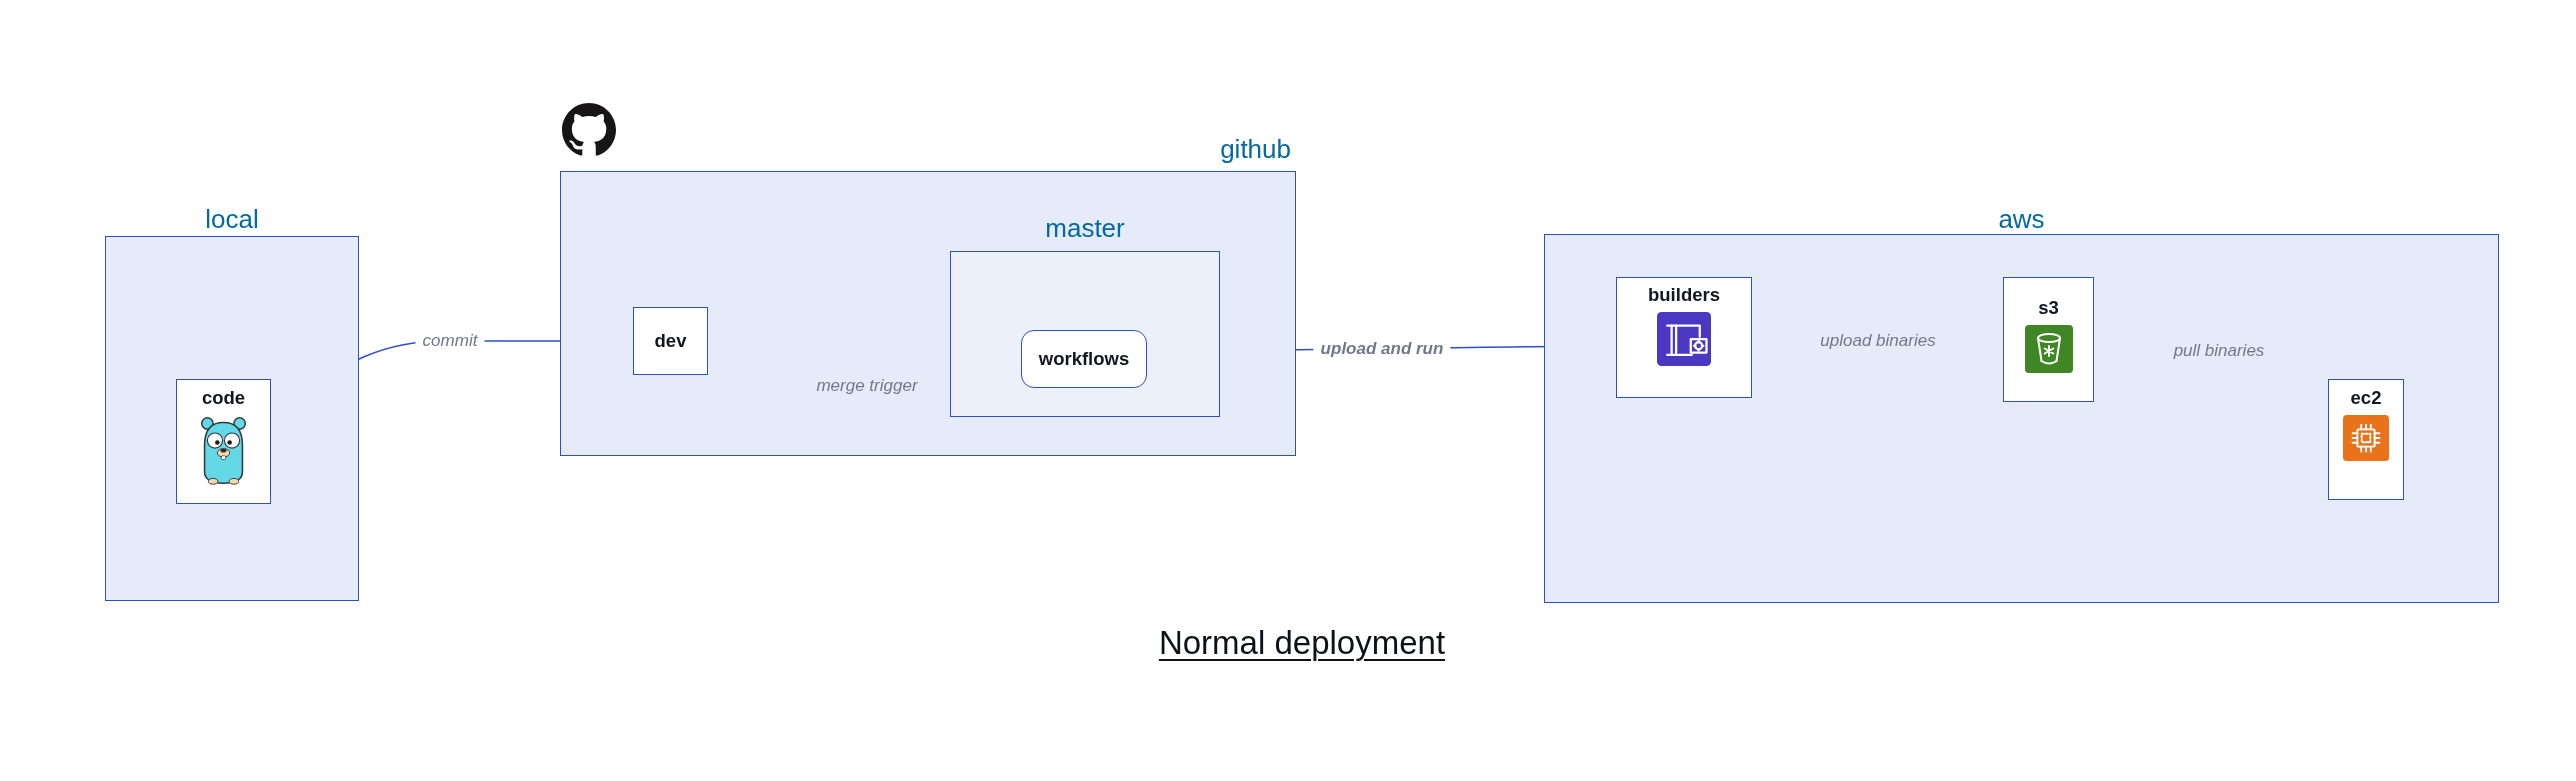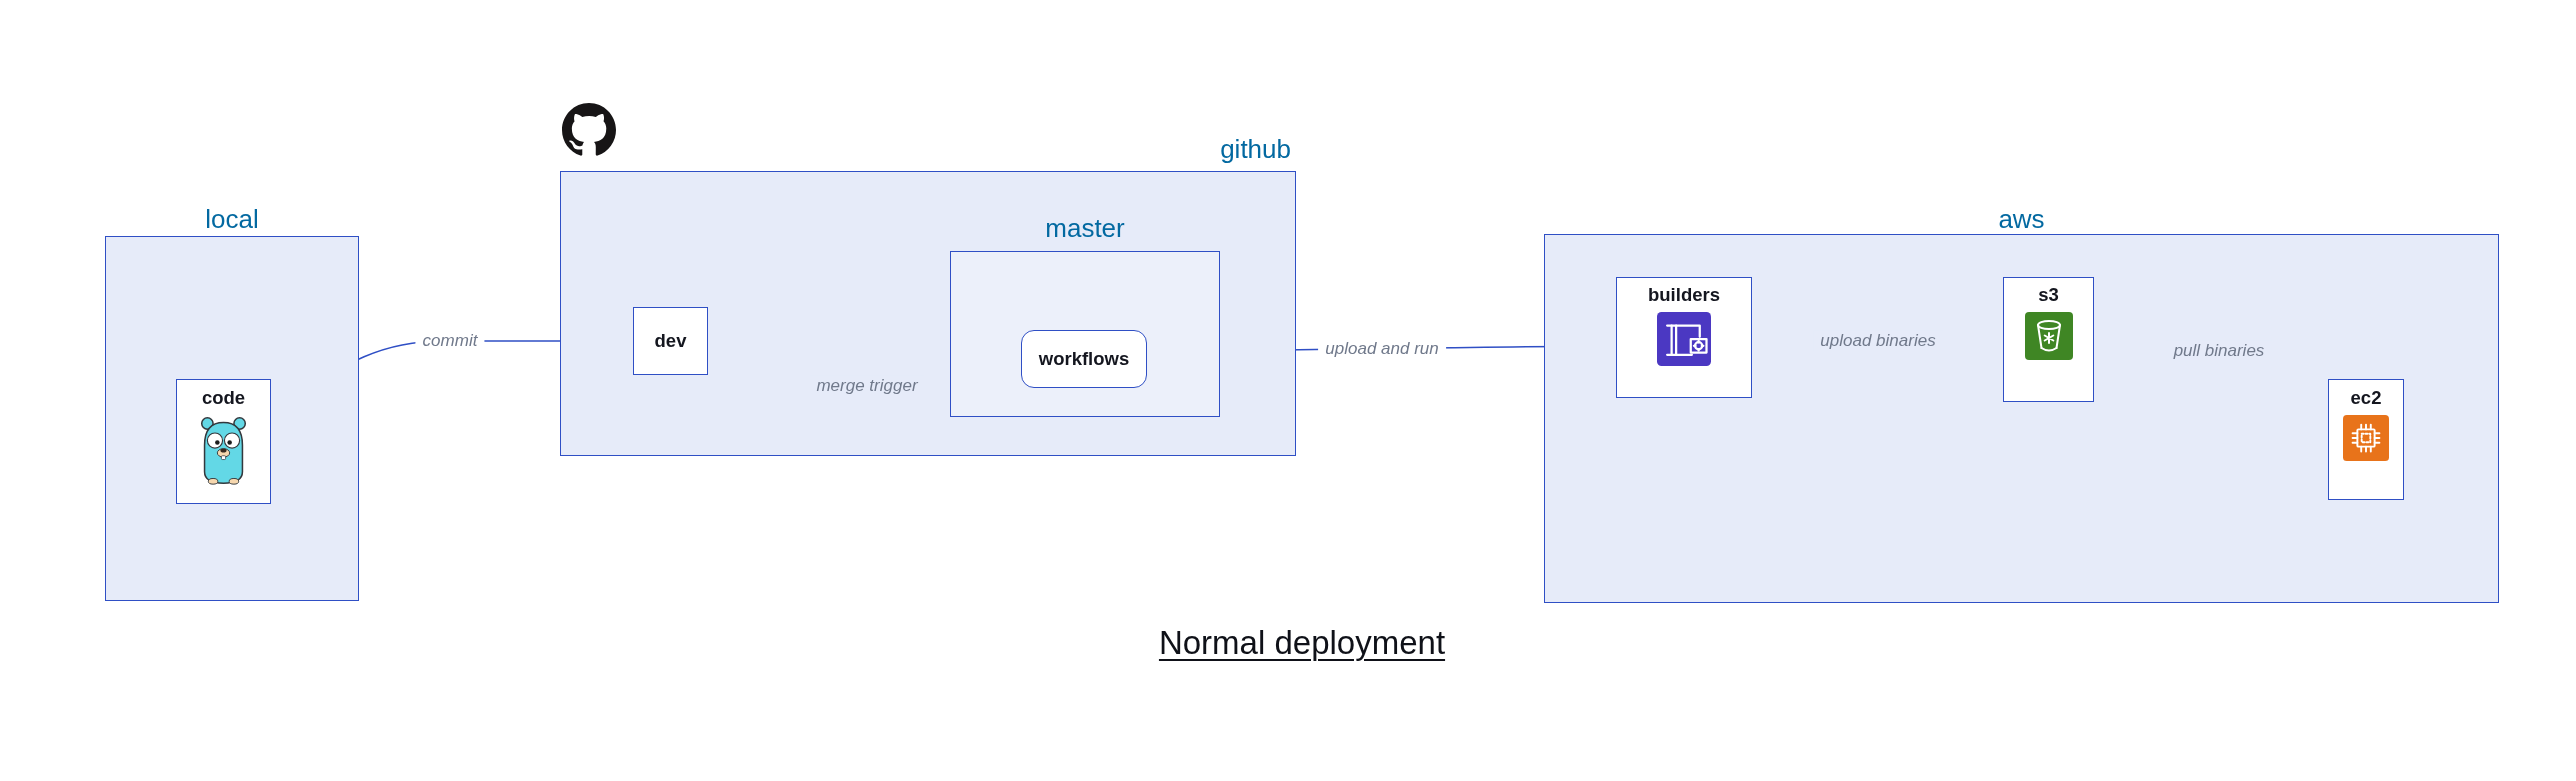--- a/index.html
+++ b/index.html
@@ -51,21 +51,21 @@
     font-weight: bold;
     font-size: 18.5px;
     color: #14161f;
   }
   .node .icon { margin-top: 6.2px; display: block; }
 
   .n-code      { left: 176px;  top: 379px; width: 95px; height: 125px; padding-top: 7.2px; }
   .n-dev       { left: 633px; top: 307px; width: 75px; height: 68px; justify-content: center; }
   .n-workflows { left: 1021px; top: 330px; width: 126px; height: 58px; justify-content: center; border-radius: 13px; }
   .n-builders  { left: 1616px; top: 277px; width: 136px; height: 121px; padding-top: 6.2px; }
-  .n-s3        { left: 2003px; top: 277px; width: 91px; height: 125px; padding-top: 6px; }
+  .n-s3        { left: 2003px; top: 277px; width: 91px; height: 125px; padding-top: 19px; }
   .n-ec2       { left: 2328px; top: 379px; width: 76px; height: 121px; padding-top: 7.2px; }
 
   
   svg.edges { position: absolute; left: 0; top: 0; width: 2604px; height: 781px; }
   .edge { fill: none; stroke: var(--arrow, #2f4fc5); stroke-width: 3; }
   .arrowhead { fill: var(--arrow, #2f4fc5); }
 
   .edge-label {
     position: absolute;
     transform: translate(-50%, -50%);
@@ -74,21 +74,21 @@
     color: var(--edge-label, #70798b);
     padding: 1px 7.2px;
     white-space: nowrap;
     line-height: 1.1;
   }
   .bg-white { background: #ffffff; }
   .bg-panel { background: var(--group-fill, #e6ebf9); }
 
   .el-commit     { left: 450px;  top: 341px; }
   .el-merge      { left: 867px; top: 350px; margin-top: 36px; }
-  .el-upload-run { left: 1382px; top: 349px; }
+  .el-upload-run { left: 1382px; top: 349px; font-weight: bold; }
   .el-upload-bin { left: 1878px; top: 341px; }
   .el-pull-bin   { left: 2219px; top: 351px; }
 
   
   .github-logo { position: absolute; left: 562px; top: 103px; width: 54px; height: 54px; }
   .github-logo svg { width: 100%; height: 100%; }
   .gh-fill { fill: var(--github-logo, #171516); }
 
   .title {
     position: absolute;

